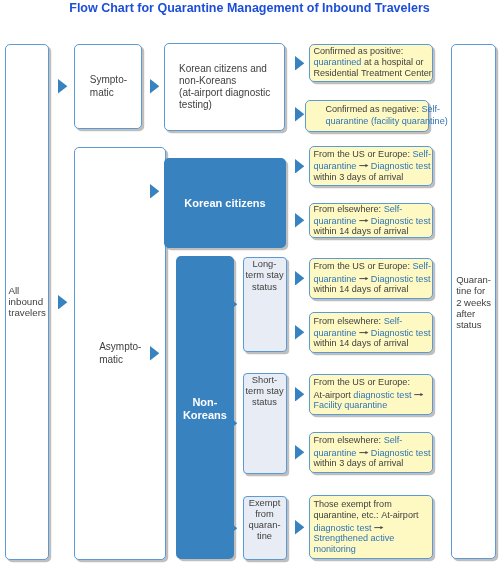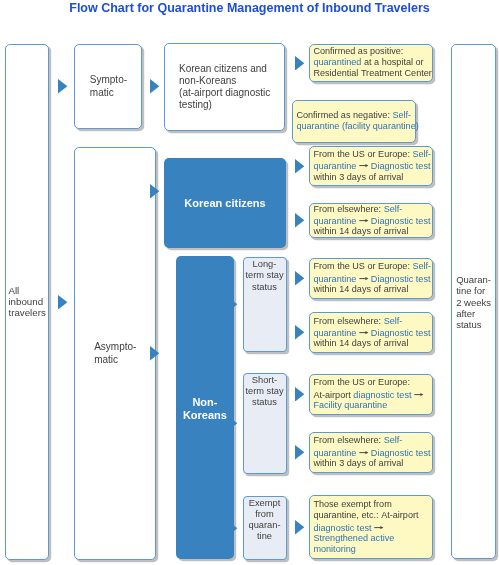--- a/index.html
+++ b/index.html
@@ -52,21 +52,21 @@
         <path d="M0 0 L9.4 7.3 L0 14.6 Z" fill="#3982c0"></path>
       </svg>
     </div>
 
   <div id="n-sym" class="abs box" style="left:74.4px;top:43.8px;width:68.1px;height:85.6px;">
     <div class="t">
         <span class="ln">Sympto-</span>
         <span class="ln">matic</span>
       </div>
   </div>
-  <div id="n-asym" class="abs box" style="left:74.3px;top:146.9px;width:82px;height:413.5px;">
+  <div id="n-asym" class="abs box" style="left:74.3px;top:146.9px;width:92px;height:413.5px;">
     <div class="t">
         <span class="ln">Asympto-</span>
         <span class="ln">matic</span>
       </div>
   </div>
 
   <div class="abs arrow" style="left:149.9px;top:79.3px;">
       <svg width="9.4" height="14.6" viewBox="0 0 9.4 14.6">
         <path d="M0 0 L9.4 7.3 L0 14.6 Z" fill="#3982c0"></path>
       </svg>
@@ -187,21 +187,21 @@
       </svg>
     </div>
 
   <div class="abs detail" style="left:309.0px;top:43.9px;width:124.0px;height:37.9px;">
     <div class="t">
         <span class="ln"><span class="nm">Confirmed&nbsp;as&nbsp;positive:</span></span>
         <span class="ln"><span class="hl">quarantined</span><span class="nm">&nbsp;at&nbsp;a&nbsp;hospital&nbsp;or</span></span>
         <span class="ln"><span class="nm">Residential&nbsp;Treatment&nbsp;Center</span></span>
       </div>
   </div>
-  <div class="abs detail" style="left:292px;top:99.6px;width:124.0px;height:43px;">
+  <div class="abs detail" style="left:305px;top:99.6px;width:124.0px;height:32px;padding-left:16px;">
     <div class="t">
         <span class="ln"><span class="nm">Confirmed&nbsp;as&nbsp;negative:&nbsp;</span><span class="hl">Self-</span></span>
         <span class="ln"><span class="hl">quarantine&nbsp;(facility&nbsp;quarantine)</span></span>
       </div>
   </div>
   <div class="abs detail" style="left:309.0px;top:145.6px;width:124.0px;height:40.6px;">
     <div class="t">
         <span class="ln"><span class="nm">From&nbsp;the&nbsp;US&nbsp;or&nbsp;Europe:&nbsp;</span><span class="hl">Self-</span></span>
         <span class="ln"><span class="hl">quarantine&nbsp;</span><span class="rarr"><svg width="10" height="9" viewBox="0 0 10 9">
               <path d="M0.3 4.6 H7.0" stroke="#4a4a4a" stroke-width="1.0" fill="none"></path>

